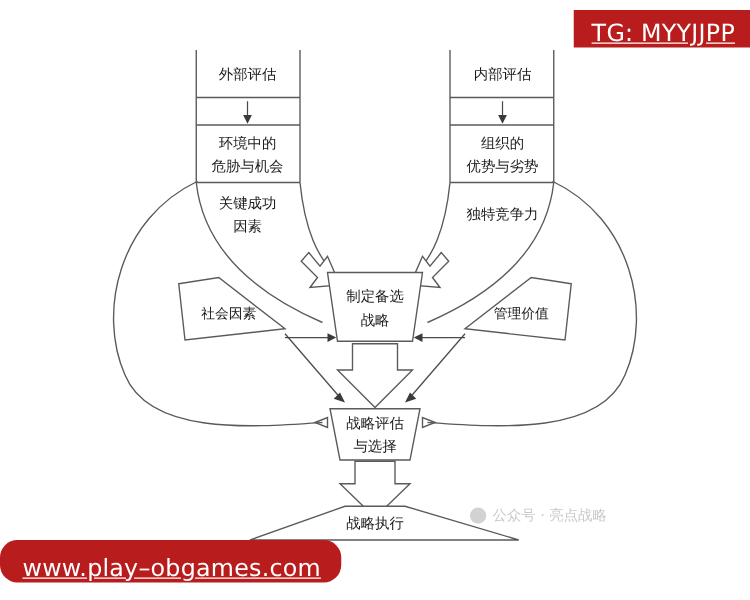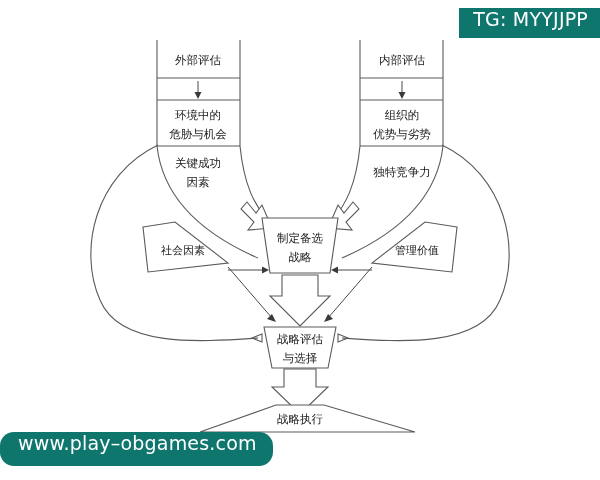--- a/index.html
+++ b/index.html
@@ -50,26 +50,27 @@
   }
   .arrow-hollow {
     fill: #ffffff;
     stroke: #5a5a5a;
     stroke-width: 1.1;
     stroke-linejoin: miter;
   }
   
   .wm-band {
     position: absolute;
-    background: #0f766e;
+    background: #b91c1c;
     color: #ffffff;
     font-family: "DejaVu Sans", "Liberation Sans", sans-serif;
     display: flex;
-    align-items: flex-start;
+    align-items: flex-end;
     white-space: nowrap;
+    text-decoration: underline;
   }
   #wm-top {
     right: 0;
     top: 8px;
     height: 30px;
     padding: 0 12px 0 14px;
     font-size: 19px;
     letter-spacing: 0.2px;
   }
   #wm-bottom {
@@ -195,14 +196,18 @@
   </svg>
 
   <div class="wm-band" id="wm-top">
     <span>TG: MYYJJPP</span>
   </div>
 
   <div class="wm-band" id="wm-bottom">
     <span>www.play–obgames.com</span>
   </div>
 
+  <div id="wm-wechat">
+    <span class="wm-icon"></span>
+    <span>公众号 · 亮点战略</span>
+  </div>
 
 </div>
 
 </body></html>

